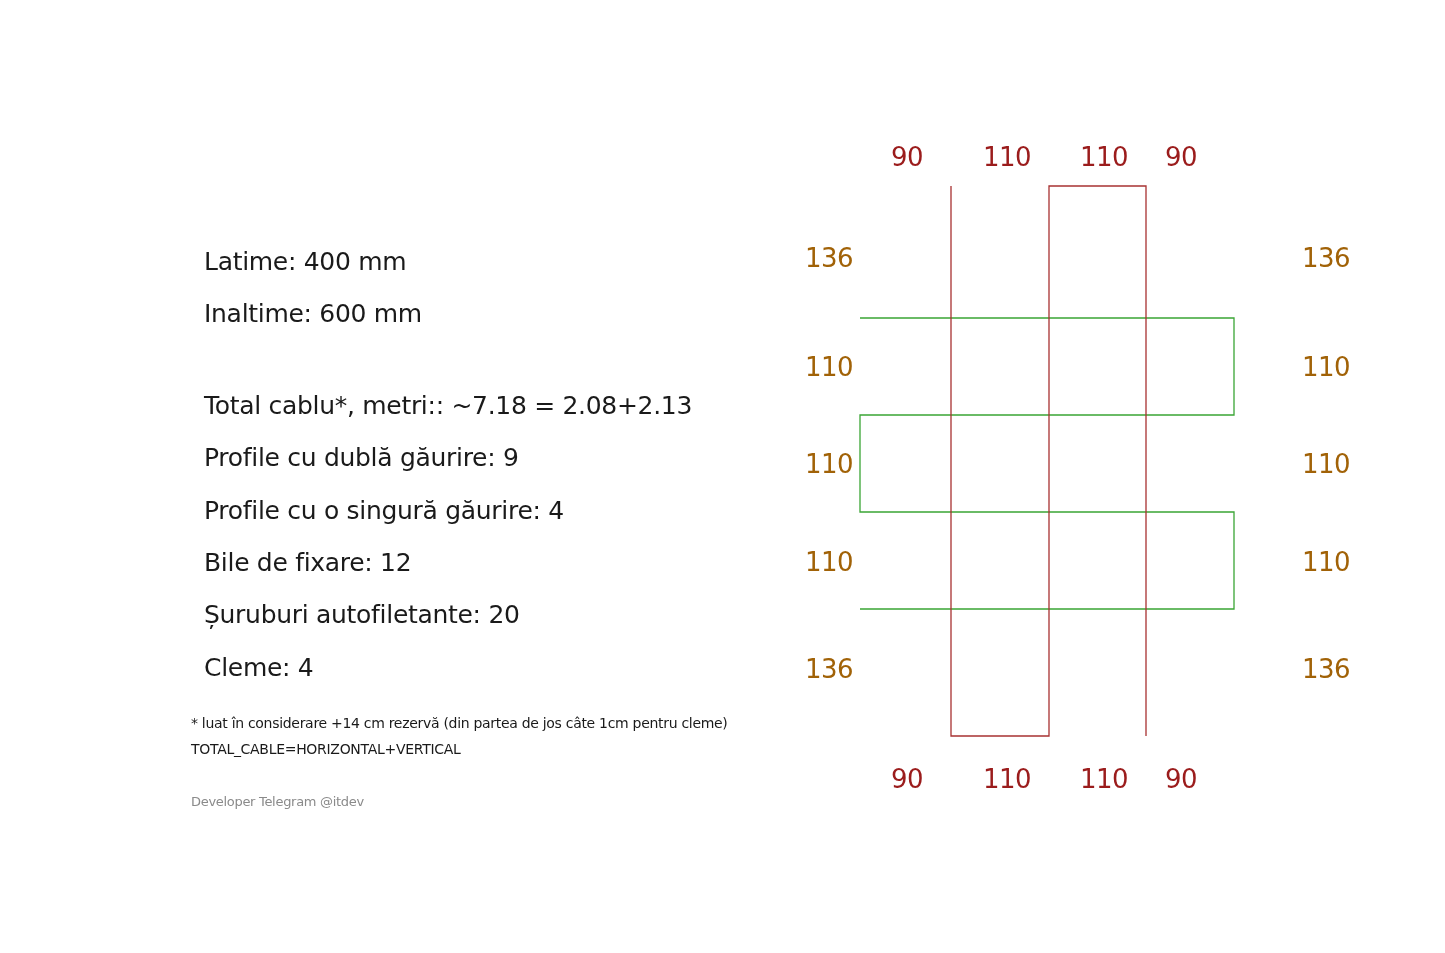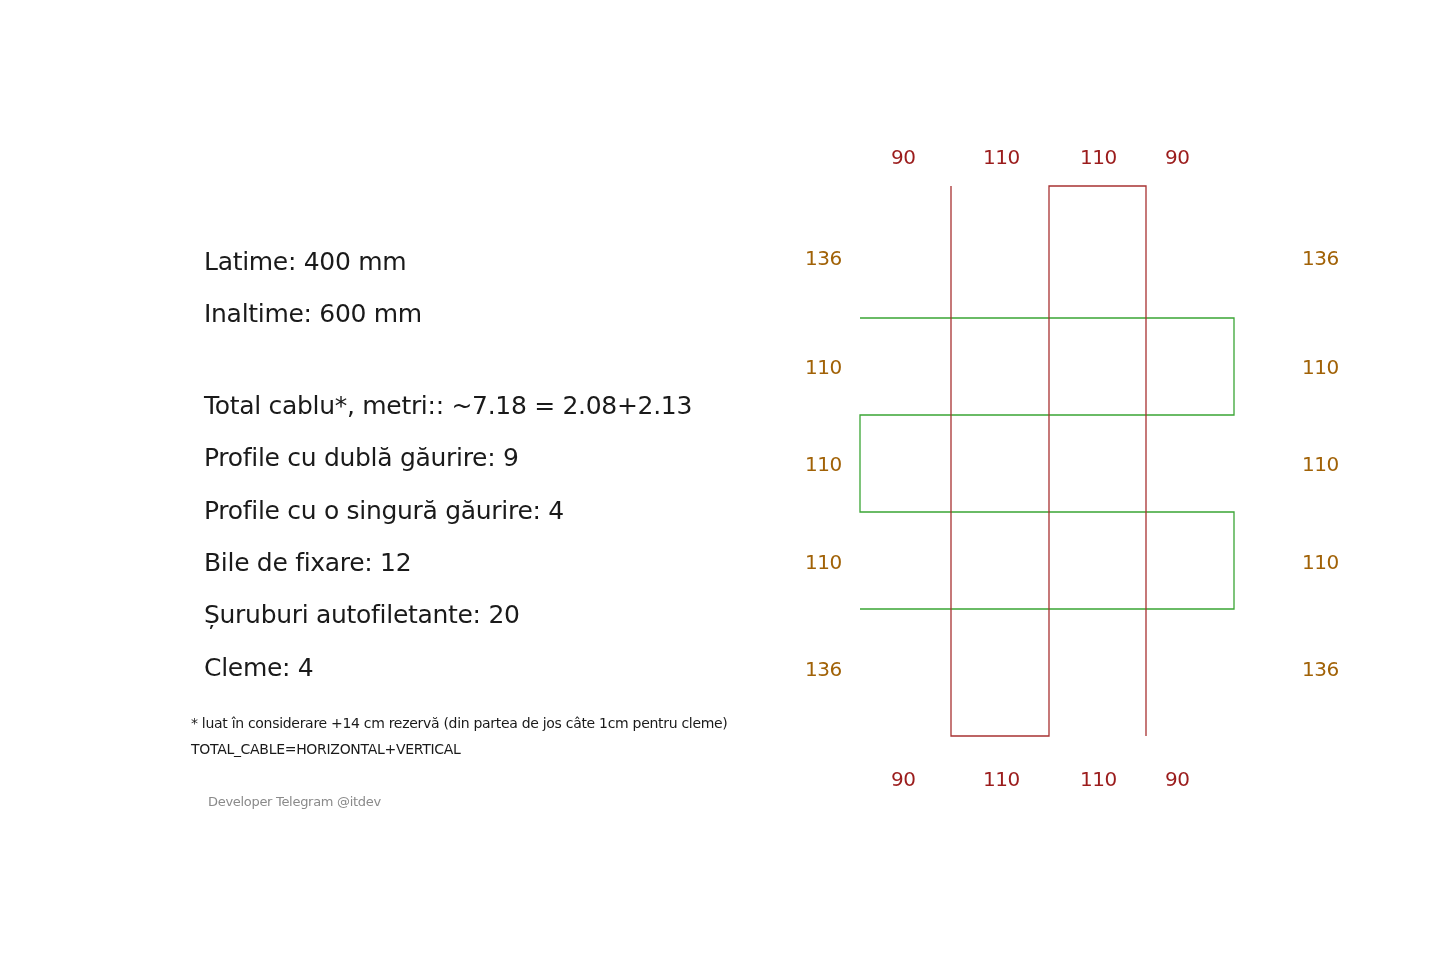--- a/index.html
+++ b/index.html
@@ -1,21 +1,21 @@
 <!DOCTYPE html>
 <html><head>
 <meta charset="utf-8">
 <style>
   html, body { margin:0; padding:0; background:#ffffff; }
   body { width:1445px; height:953px; position:relative; overflow:hidden;
          font-family:"DejaVu Sans", sans-serif; color:#1a1a1a; }
   .spec { position:absolute; left:204px; font-size:25px; line-height:30px; white-space:nowrap; letter-spacing:-0.3px; }
   .note { position:absolute; left:191px; font-size:14px; line-height:20px; white-space:nowrap; color:#1a1a1a; letter-spacing:-0.3px; }
-  .credit { position:absolute; left:208px; font-size:13px; color:#8a8a8a; white-space:nowrap; letter-spacing:-0.3px; }
-  .lbl { position:absolute; font-size:20px; line-height:30px; white-space:nowrap; letter-spacing:-0.5px; }
+  .credit { position:absolute; left:191px; font-size:13px; color:#8a8a8a; white-space:nowrap; letter-spacing:-0.3px; }
+  .lbl { position:absolute; font-size:26px; line-height:30px; white-space:nowrap; letter-spacing:-0.5px; }
   .red { color:#9b1c1c; }
   .green { color:#a16207; }
   svg.diagram { position:absolute; left:0; top:0; }
 </style>
 </head>
 <body>
 
 <div class="spec" style="top:247px">Latime: 400 mm</div>
 <div class="spec" style="top:299px">Inaltime: 600 mm</div>
 <div class="spec" style="top:391px">Total cablu*, metri:: ~7.18 = 2.08+2.13</div>

